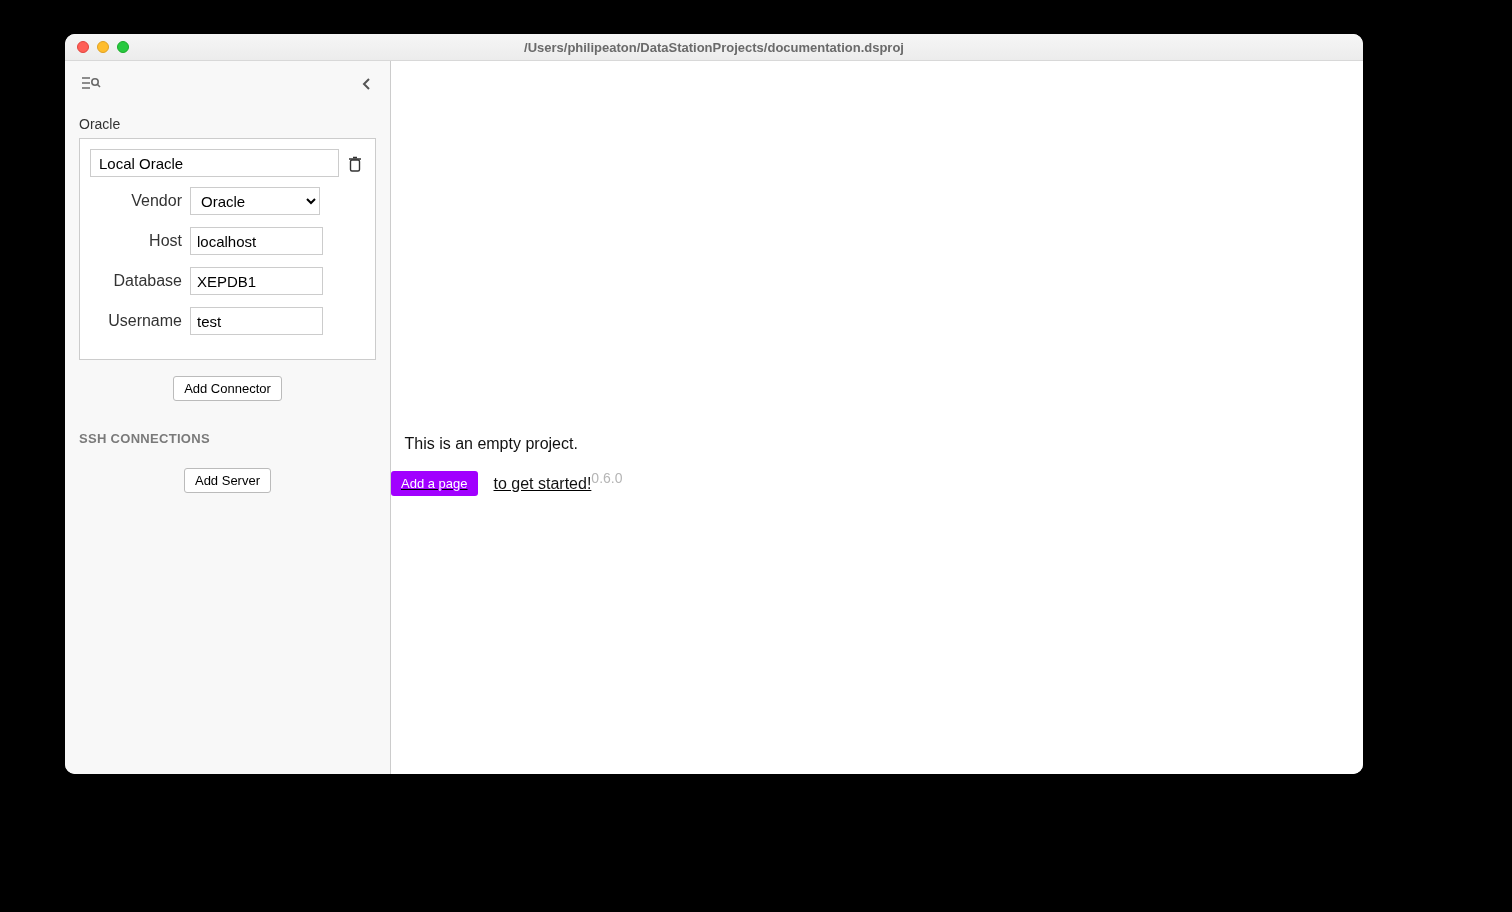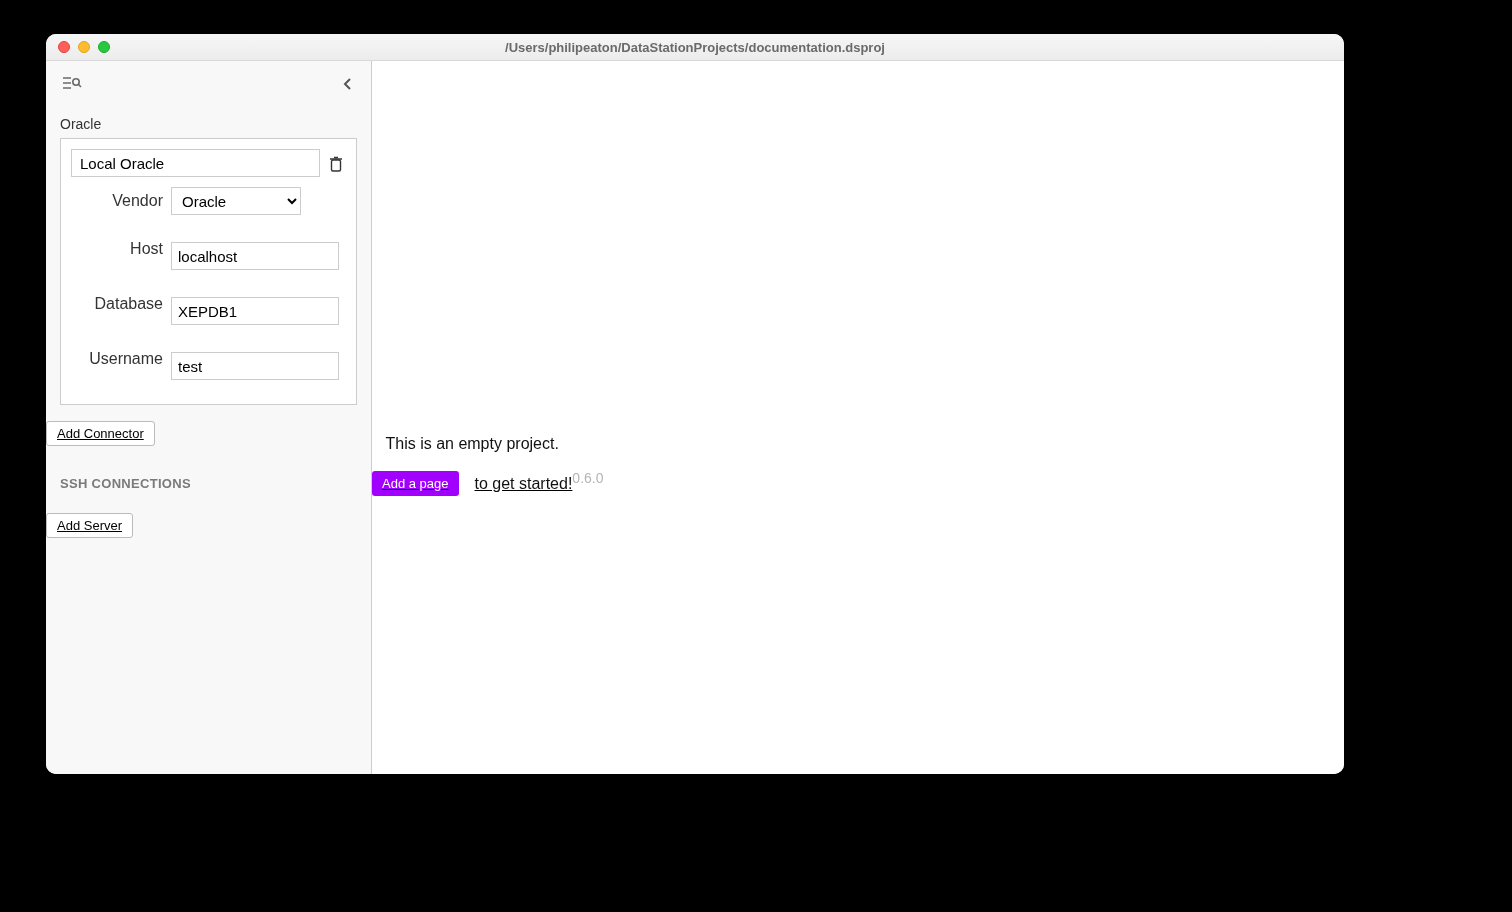--- a/index.html
+++ b/index.html
@@ -9,21 +9,21 @@
     }
     body {
       font-family: -apple-system, BlinkMacSystemFont, "Segoe UI", Helvetica, Arial, sans-serif;
       background: #000;
       width: 1512px;
       height: 912px;
       position: relative;
     }
     .window {
       position: absolute;
-      left: 46px;
+      left: 65px;
       top: 34px;
       width: 1298px;
       height: 740px;
       background: #fff;
       border-radius: 10px;
       overflow: hidden;
       box-shadow: 0 10px 40px rgba(0,0,0,0.5);
       display: flex;
       flex-direction: column;
     }
@@ -147,39 +147,38 @@
       border: 1px solid #ccc;
       padding: 3px 6px;
       font-size: 15px;
       background: #fff;
       font-family: inherit;
     }
     .form-select {
       width: 130px;
     }
     .form-input {
-      width: 168px;
-      margin-top: 15px;
+      width: 133px;
     }
     .close-row {
       padding-left: 122px;
     }
     .btn-default {
       background: #fff;
       border: 1px solid #bbb;
       border-radius: 3px;
       padding: 4px 10px;
       font-size: 13px;
       cursor: pointer;
       font-family: inherit;
     }
     .center-row {
       display: flex;
+      justify-content: center;
       padding: 16px 0 8px 0;
-      text-decoration: underline;
     }
     .main {
       flex: 1;
       background: #fff;
       display: flex;
       flex-direction: row;
       align-items: center;
     }
     .empty-block {
       margin-top: 96px;

